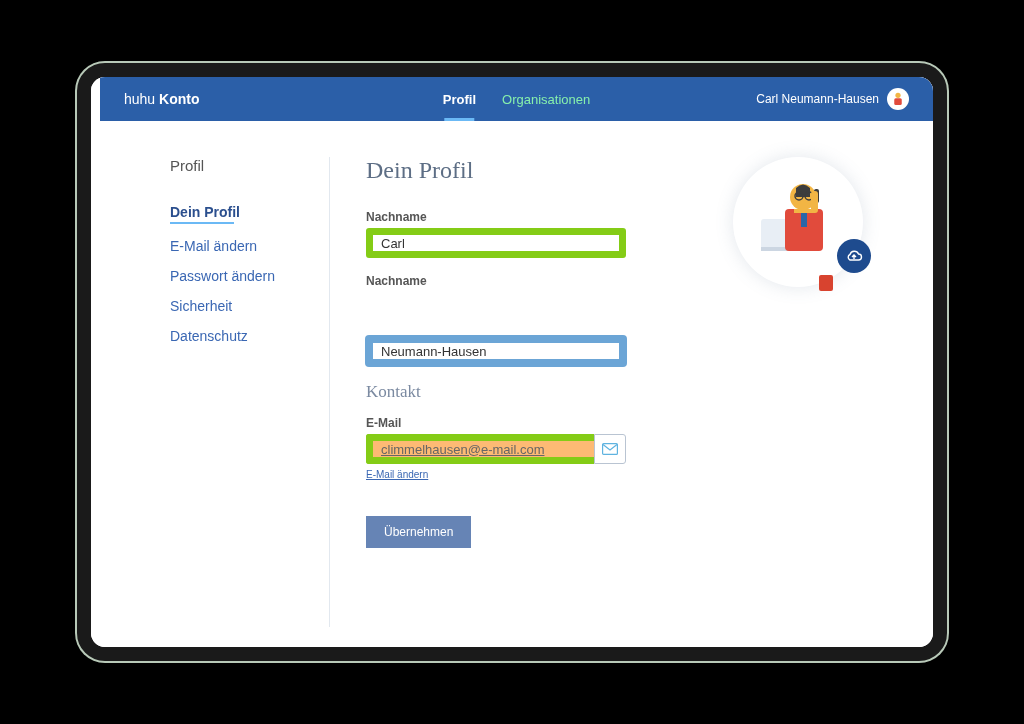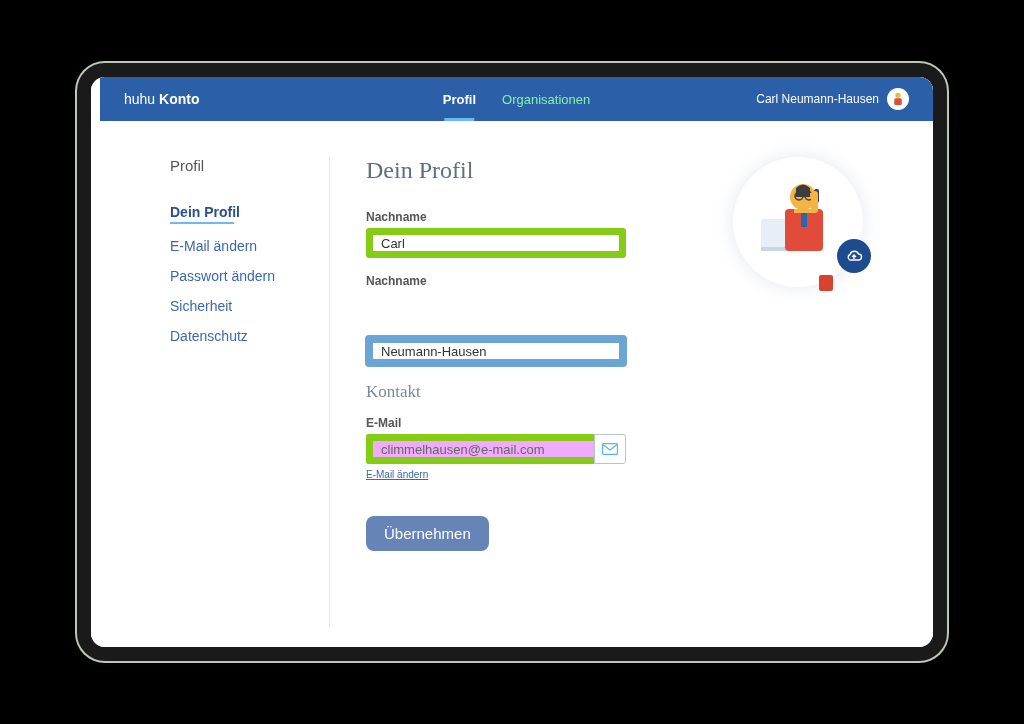--- a/index.html
+++ b/index.html
@@ -162,26 +162,27 @@
   padding: 0 8px;
   font-size: 13px;
   color: #333;
 }
 .field.email-field { position: relative; }
 .field.email-field .input-wrap {
   display: flex;
   width: 260px;
 }
 .field.email-field input {
-  background: #f0abfc;
+  background: #fdba74;
   color: #666;
   border-right: none;
   border-radius: 3px 0 0 3px;
   flex: 1;
   width: auto;
+  text-decoration: underline;
 }
 .email-icon-box {
   width: 32px;
   height: 30px;
   border: 1px solid #b9c4d2;
   border-radius: 0 3px 3px 0;
   background: #fff;
   display: flex;
   align-items: center;
   justify-content: center;
@@ -192,23 +193,23 @@
   color: #3a67b3;
   text-decoration: underline;
   margin-top: 3px;
   display: inline-block;
   cursor: pointer;
 }
 .btn-primary {
   background: #6684b5;
   color: #fff;
   border: none;
-  border-radius: 8px;
+  border-radius: 0;
   padding: 9px 18px;
-  font-size: 15px;
+  font-size: 12px;
   cursor: pointer;
   margin-top: 18px;
 }
 .illus-col {
   position: relative;
   width: 160px;
 }
 .illus-circle {
   width: 130px;
   height: 130px;

